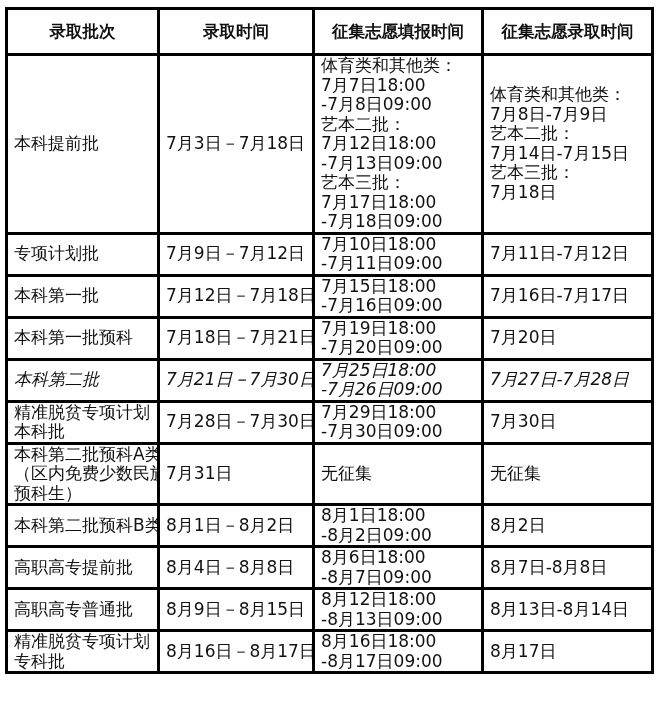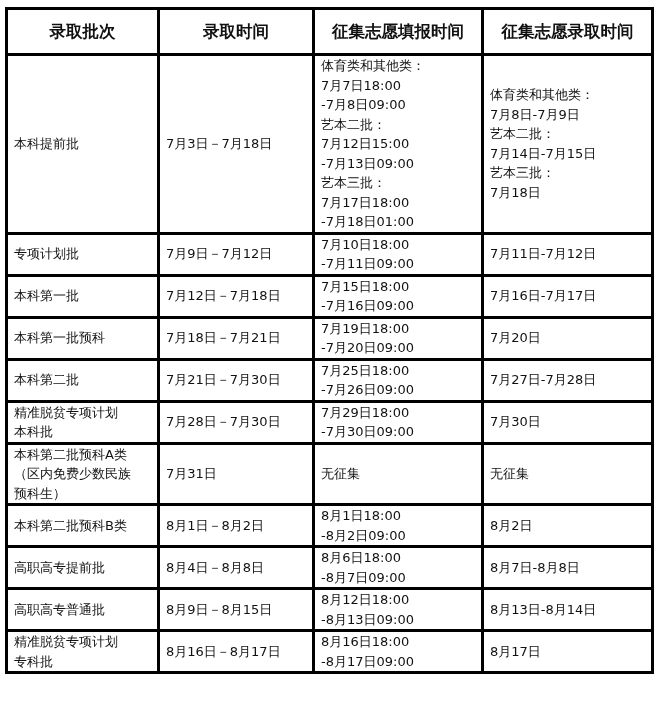--- a/index.html
+++ b/index.html
@@ -7,21 +7,21 @@
       font-family: "DejaVu Sans", "Liberation Sans", sans-serif; color:#111; }
     table.admission {
       position:absolute; left:5px; top:7px;
       border-collapse:collapse; table-layout:fixed;
       width:646px;
     }
     table.admission td, table.admission th {
       border:3px solid #000;
       padding:0 0 0 6px;
       vertical-align:middle;
-      font-size:13px;
+      font-size:17px;
       line-height:19.5px;
       text-align:left;
       font-weight:normal;
       overflow:hidden;
       white-space:nowrap;
     }
     table.admission th {
       font-size:16.5px; font-weight:bold; text-align:center; padding:0;
       height:43px;
       margin-left:32px;
@@ -54,25 +54,25 @@
       <tr style="height: 178px;">
         <td class="c1">
           <span class="line">本科提前批</span>
         </td>
         <td class="c2">7月3日－7月18日</td>
         <td class="c3">
           <span class="line">体育类和其他类：</span>
           <span class="line">7月7日18:00</span>
           <span class="line">-7月8日09:00</span>
           <span class="line">艺本二批：</span>
-          <span class="line">7月12日15:00</span>
+          <span class="line">7月12日18:00</span>
           <span class="line">-7月13日09:00</span>
           <span class="line">艺本三批：</span>
           <span class="line">7月17日18:00</span>
-          <span class="line">-7月18日01:00</span>
+          <span class="line">-7月18日09:00</span>
         </td>
         <td class="c4">
           <span class="line">体育类和其他类：</span>
           <span class="line">7月8日-7月9日</span>
           <span class="line">艺本二批：</span>
           <span class="line">7月14日-7月15日</span>
           <span class="line">艺本三批：</span>
           <span class="line">7月18日</span>
         </td>
       </tr>
@@ -108,21 +108,21 @@
         </td>
         <td class="c2">7月18日－7月21日</td>
         <td class="c3">
           <span class="line">7月19日18:00</span>
           <span class="line">-7月20日09:00</span>
         </td>
         <td class="c4">
           <span class="line">7月20日</span>
         </td>
       </tr>
-      <tr style="height: 38px;">
+      <tr style="height: 38px; font-style: italic;">
         <td class="c1">
           <span class="line">本科第二批</span>
         </td>
         <td class="c2">7月21日－7月30日</td>
         <td class="c3">
           <span class="line">7月25日18:00</span>
           <span class="line">-7月26日09:00</span>
         </td>
         <td class="c4">
           <span class="line">7月27日-7月28日</span>

